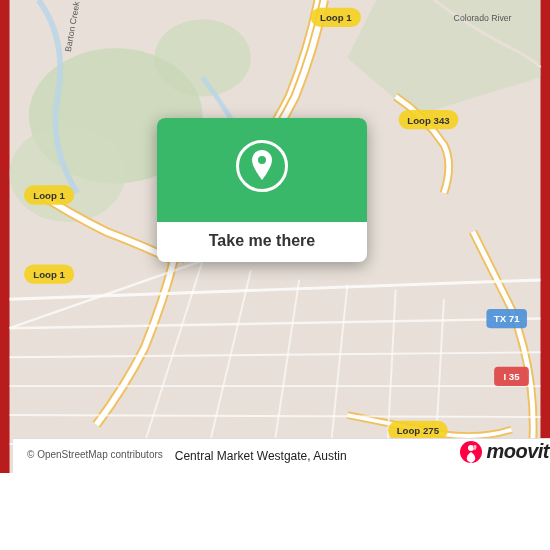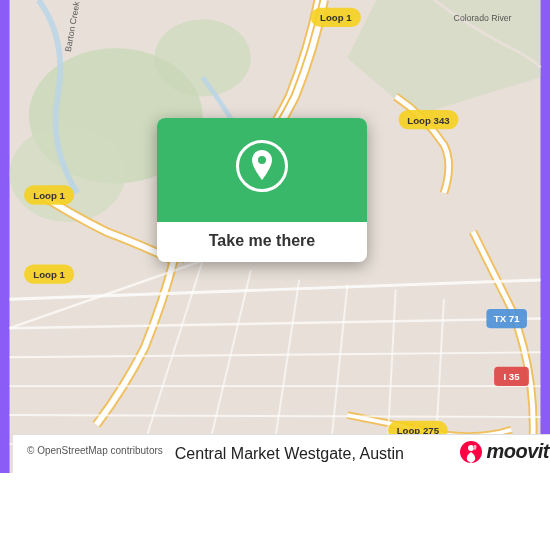--- a/index.html
+++ b/index.html
@@ -9,21 +9,21 @@
       height: 550px;
       overflow: hidden;
       font-family: Arial, sans-serif;
       position: relative;
     }
 
     #map-container {
       width: 550px;
       height: 473px;
       position: relative;
-      background-color: #8b5cf6;
+      background-color: #b91c1c;
       overflow: hidden;
     }
 
     
     #map-svg {
       position: absolute;
       top: 0;
       left: 0;
       width: 100%;
       height: 100%;
@@ -97,21 +97,21 @@
       border-top: 1px solid #ddd;
       margin-left: 13px;
     }
 
     #copyright-text {
       font-size: 10px;
       color: #555;
     }
 
     #location-label {
-      font-size: 16px;
+      font-size: 12px;
       color: #222;
       font-weight: 500;
     }
 
     #moovit-logo {
       position: absolute;
       bottom: 10px;
       right: 14px;
       display: flex;
       align-items: center;

